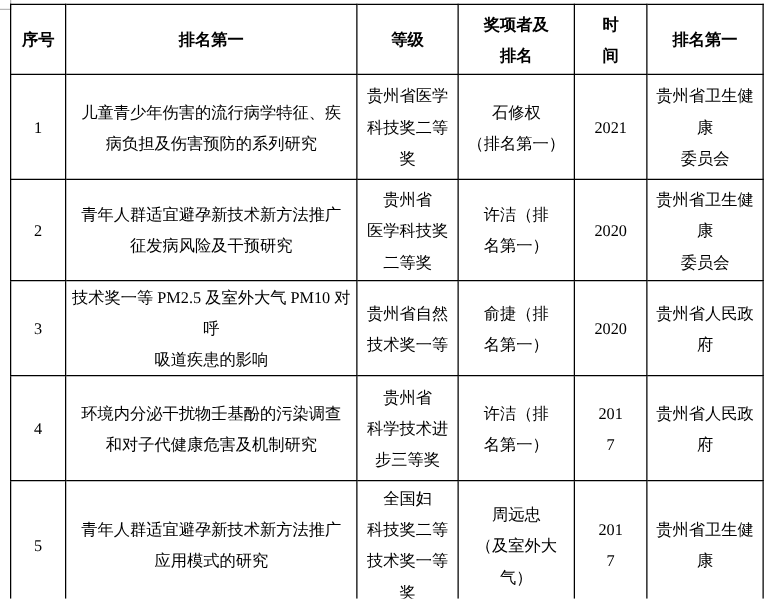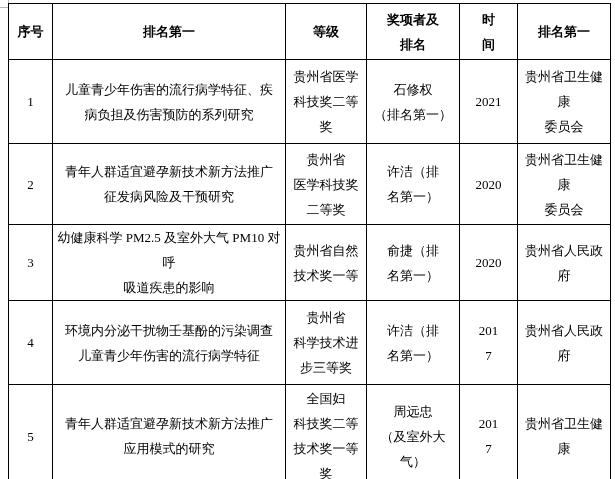--- a/index.html
+++ b/index.html
@@ -108,34 +108,34 @@
 二等奖</td>
         <td>许洁（排
 名第一）</td>
         <td class="time-left">2020</td>
         <td>贵州省卫生健康
 委员会</td>
       </tr>
 
       <tr class="r3">
         <td>3</td>
-        <td>幼健康科学 PM2.5 及室外大气 PM10 对呼
+        <td>技术奖一等 PM2.5 及室外大气 PM10 对呼
 吸道疾患的影响</td>
         <td>贵州省自然
 技术奖一等</td>
         <td>俞捷（排
 名第一）</td>
         <td class="time-left">2020</td>
         <td>贵州省人民政府</td>
       </tr>
 
       <tr class="r4">
         <td>4</td>
         <td>环境内分泌干扰物壬基酚的污染调查
-儿童青少年伤害的流行病学特征</td>
+和对子代健康危害及机制研究</td>
         <td>贵州省
 科学技术进
 步三等奖</td>
         <td>许洁（排
 名第一）</td>
         <td>201
 7</td>
         <td>贵州省人民政府</td>
       </tr>
 

